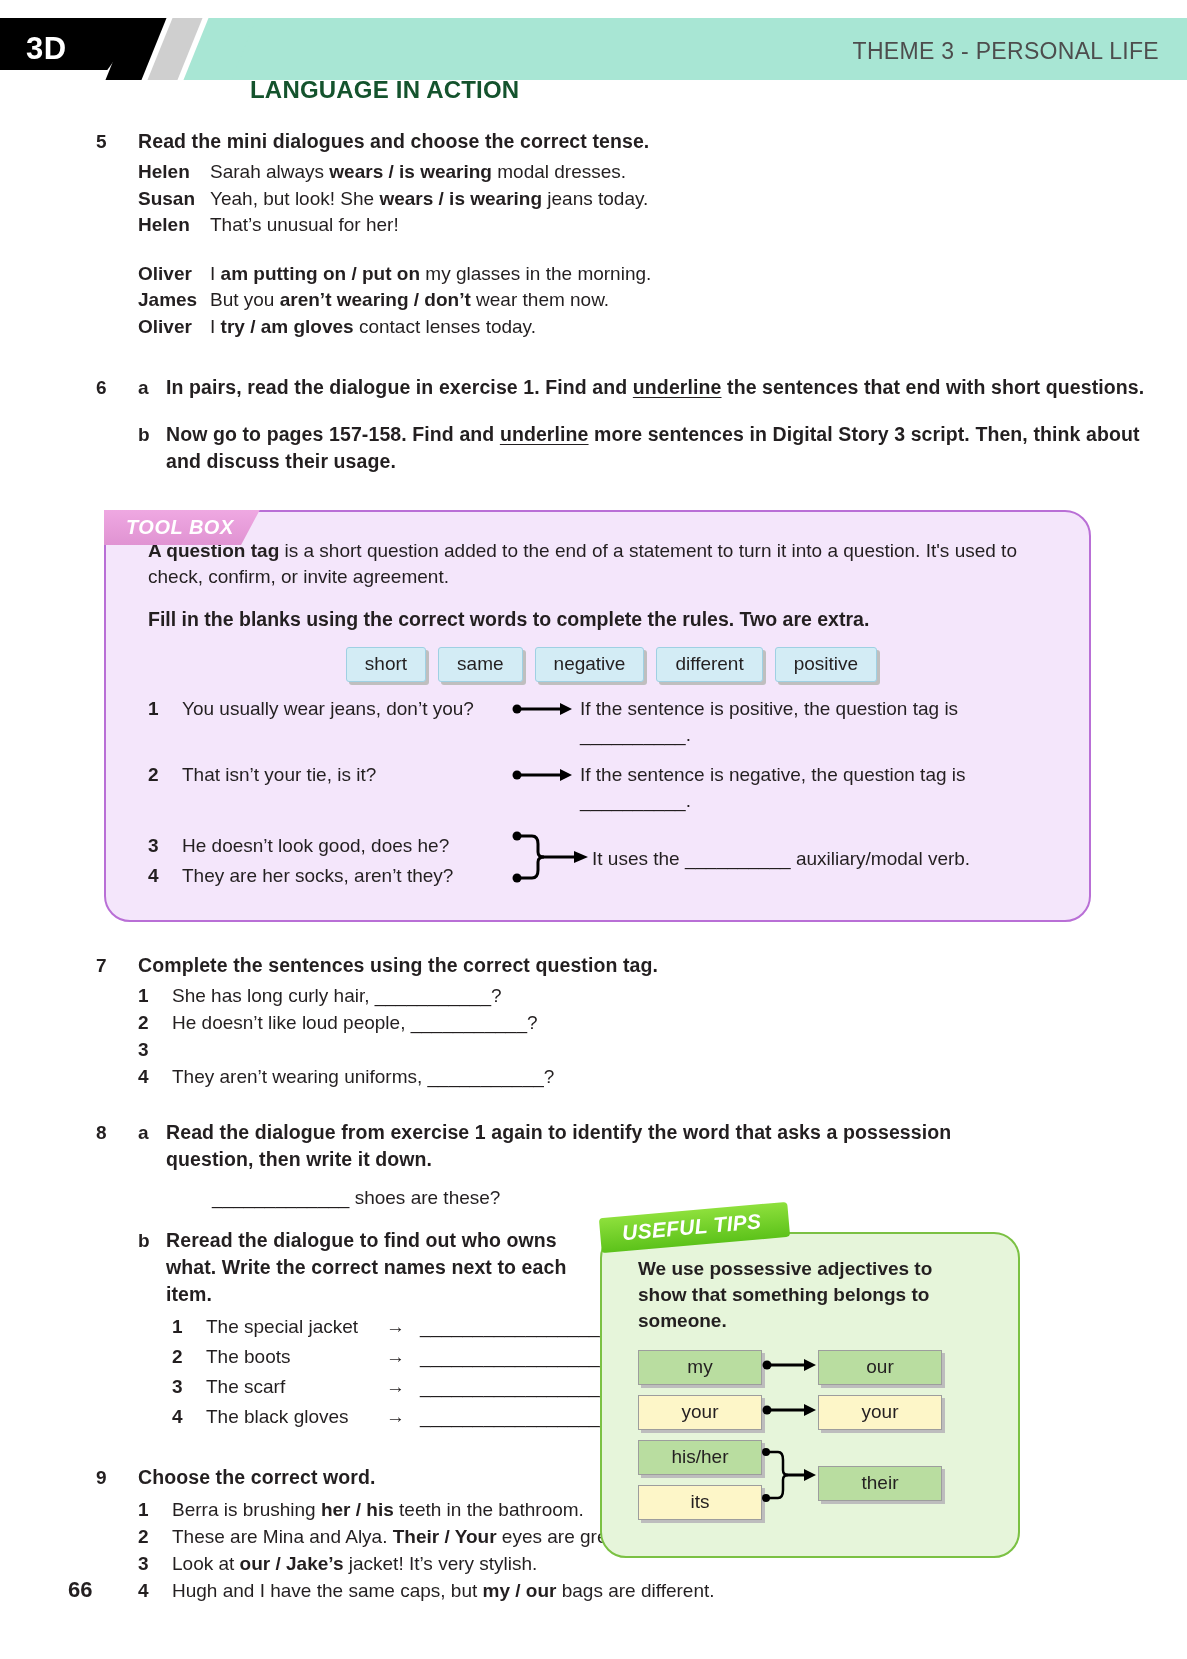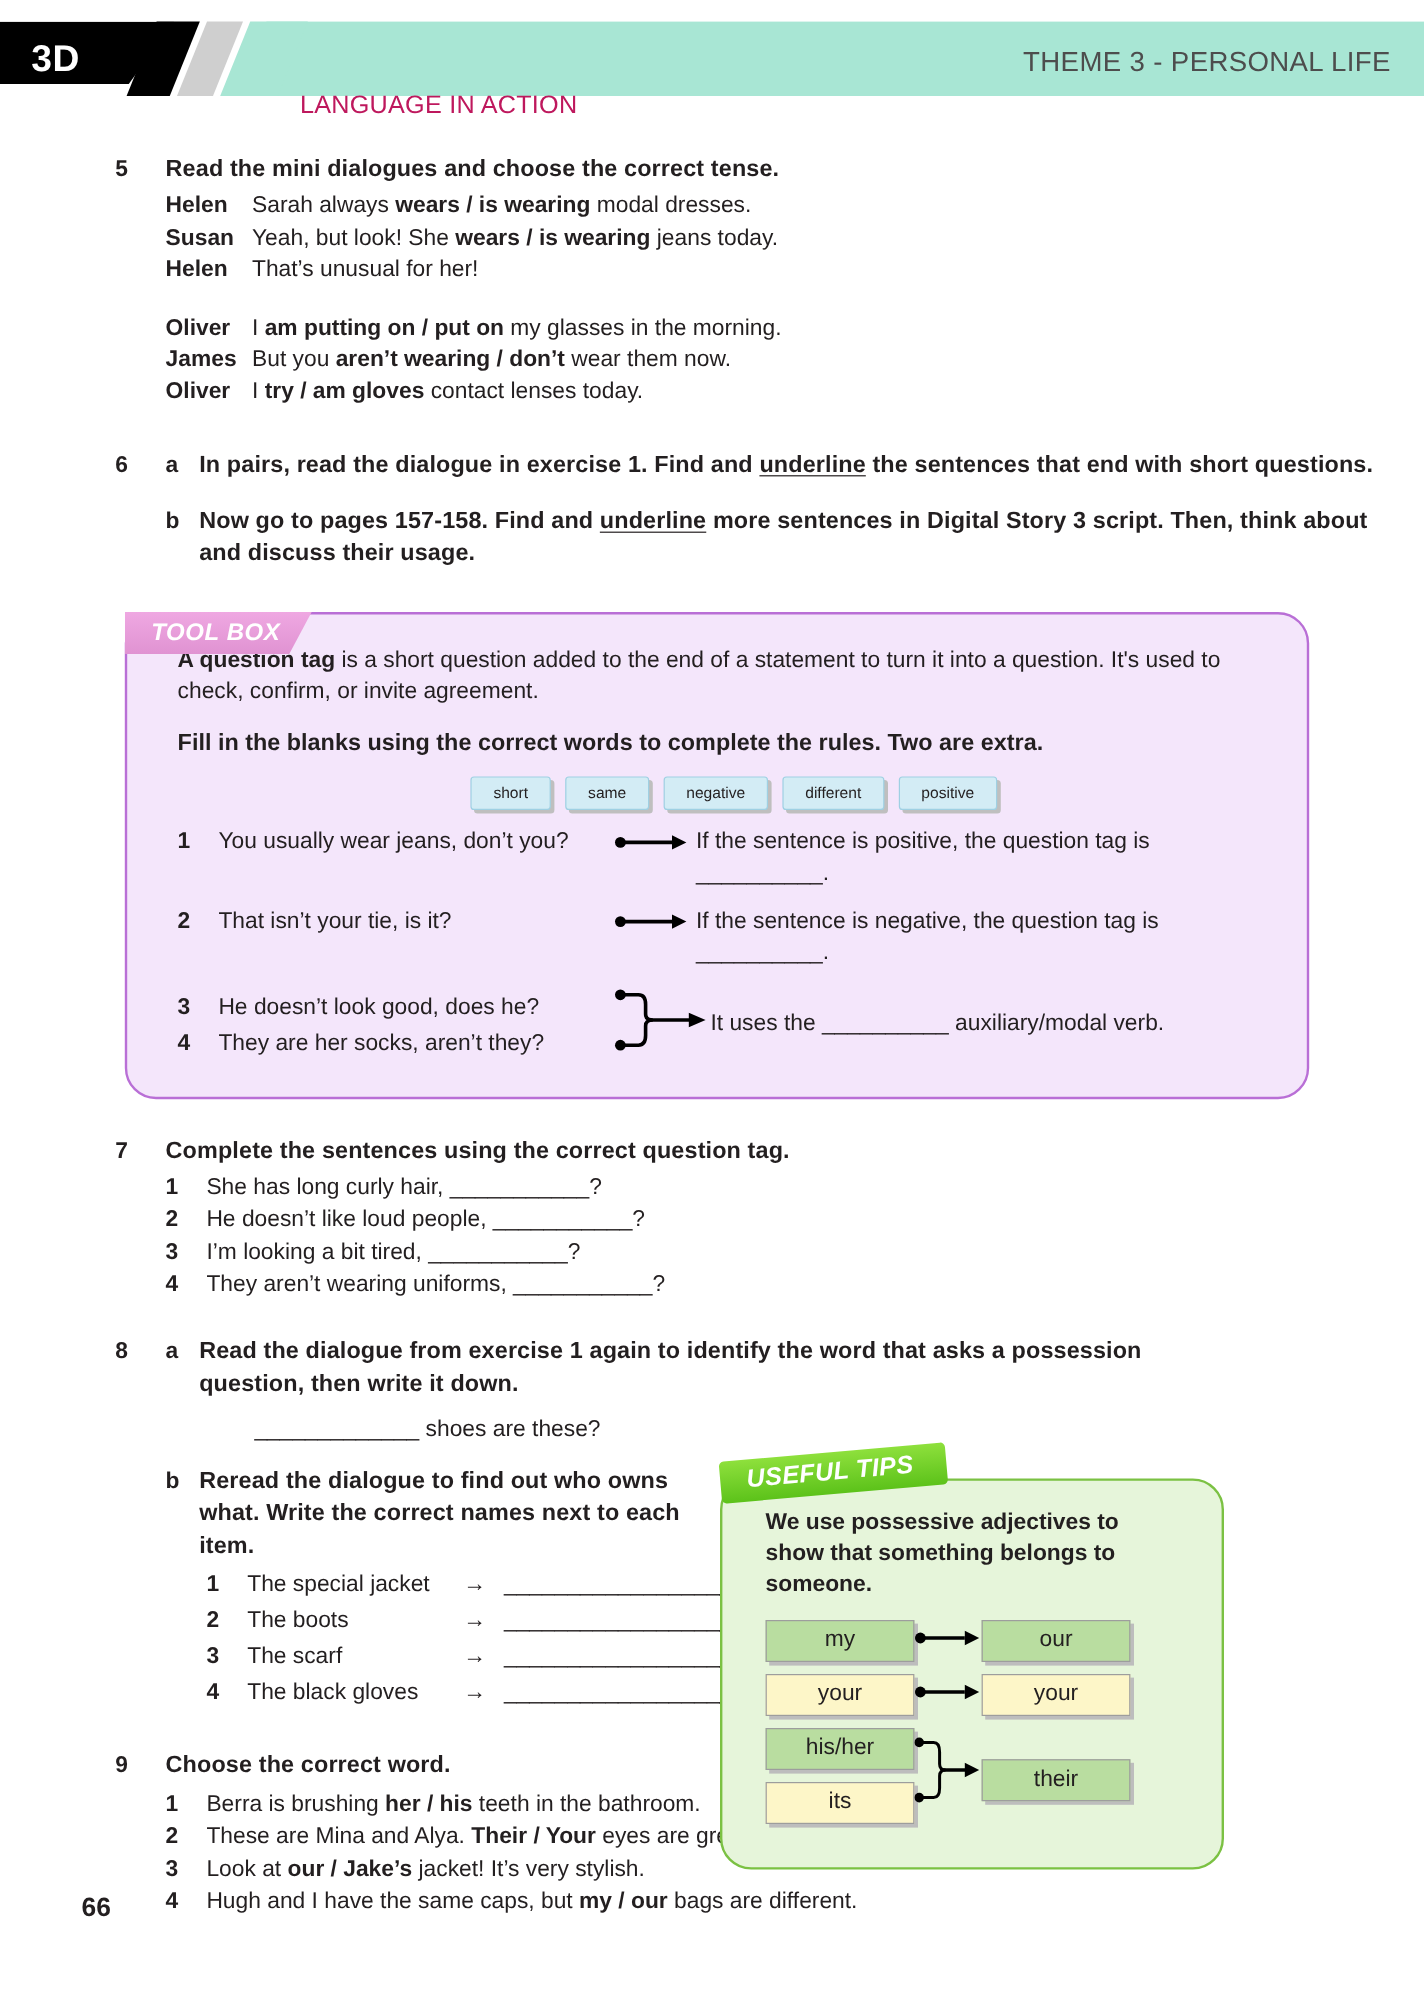--- a/index.html
+++ b/index.html
@@ -34,23 +34,24 @@
     top: 38px;
     font-size: 23px;
     letter-spacing: .3px;
     color: #4d4d4d;
     font-weight: 400;
   }
   .hdr-title {
     position: absolute;
     left: 250px;
     top: 76px;
-    font-size: 21px;
-    color: #be185d;
+    font-size: 24px;
+    color: #14532d;
     letter-spacing: .2px;
+    font-weight: bold;
   }
   .blk {
     position: absolute;
     left: 0; top: 18px;
     width: 145px; height: 52px;
     background: #000;
     clip-path: polygon(0 0, 100% 0, 74% 100%, 0 100%);
   }
   .blk span {
     position: absolute;
@@ -145,21 +146,21 @@
   .tb-p { font-size: 19px; line-height: 26px; }
   .tb-bold { font-weight: 700; font-size: 19.5px; margin-top: 18px; }
 
   .word-row { display: flex; gap: 12px; justify-content: center; margin: 16px 0 10px 0; padding-left: 20px;}
   .word-chip {
     position: relative;
     background: #d3ecf5;
     border: 1px solid #9fd0e3;
     border-radius: 3px;
     padding: 5px 18px 6px 18px;
-    font-size: 13px;
+    font-size: 19px;
     box-shadow: 3px 3px 0 #bfbfbf;
   }
 
   .rule-row { display: flex; align-items: flex-start; margin-top: 14px; font-size: 19px; line-height: 26px; }
   .rule-n { width: 34px; flex: 0 0 34px; font-weight: 700; }
   .rule-l { width: 330px; flex: 0 0 330px; }
   .arrow { width: 68px; flex: 0 0 68px; position: relative; height: 26px; }
   .arrow svg { position: absolute; left: 0; top: 6px; }
   .rule-r { flex: 1; }
 
@@ -357,21 +358,20 @@
           <div class="sub-item">
               <div class="sub-n">1</div>
               <div>She has long curly hair, ___________?</div>
             </div>
           <div class="sub-item">
               <div class="sub-n">2</div>
               <div>He doesn’t like loud people, ___________?</div>
             </div>
           <div class="sub-item">
               <div class="sub-n">3</div>
-              <div>I’m looking a bit tired, ___________?</div>
             </div>
           <div class="sub-item">
               <div class="sub-n">4</div>
               <div>They aren’t wearing uniforms, ___________?</div>
             </div>
         </div>
       </div>
     </div>
   </div>
 

